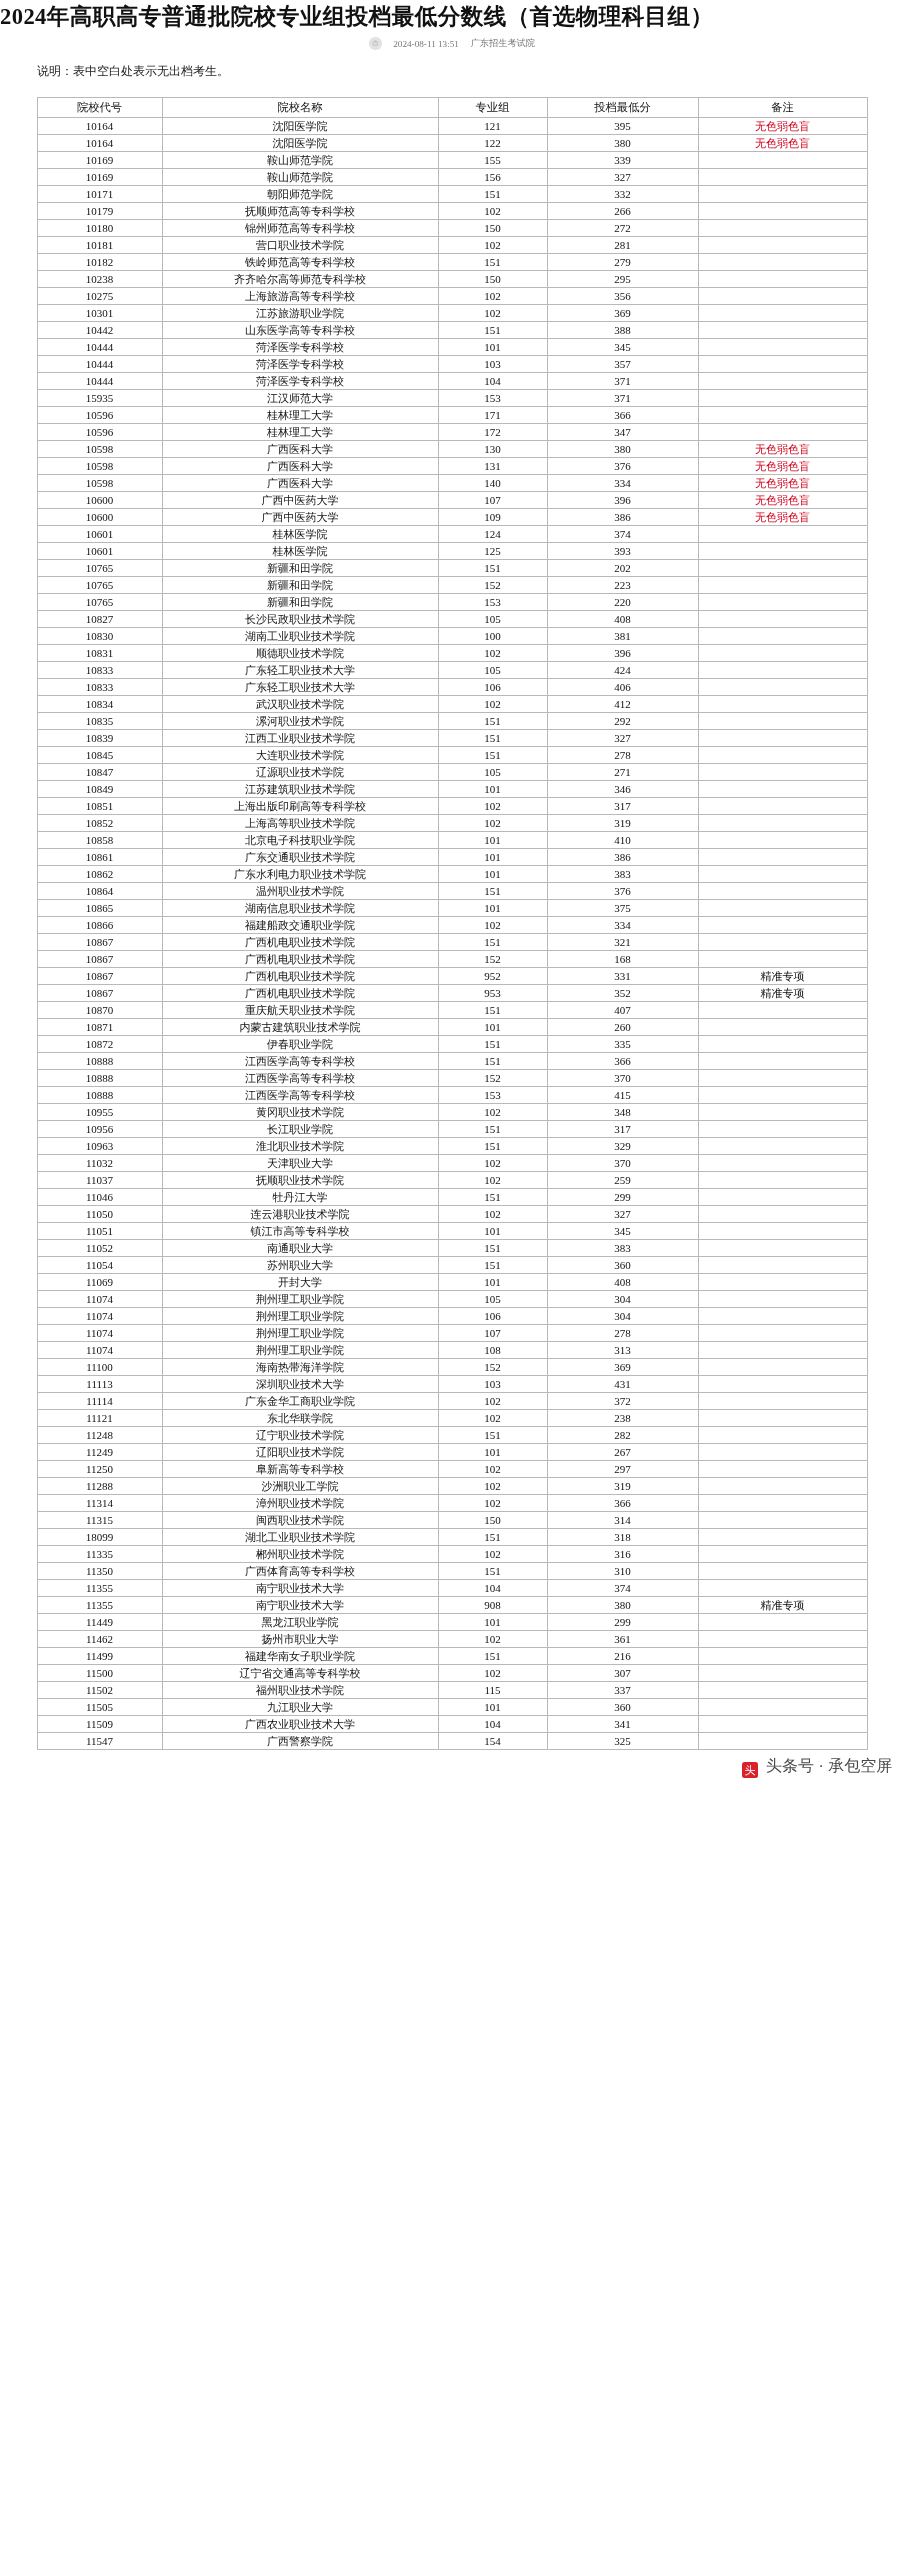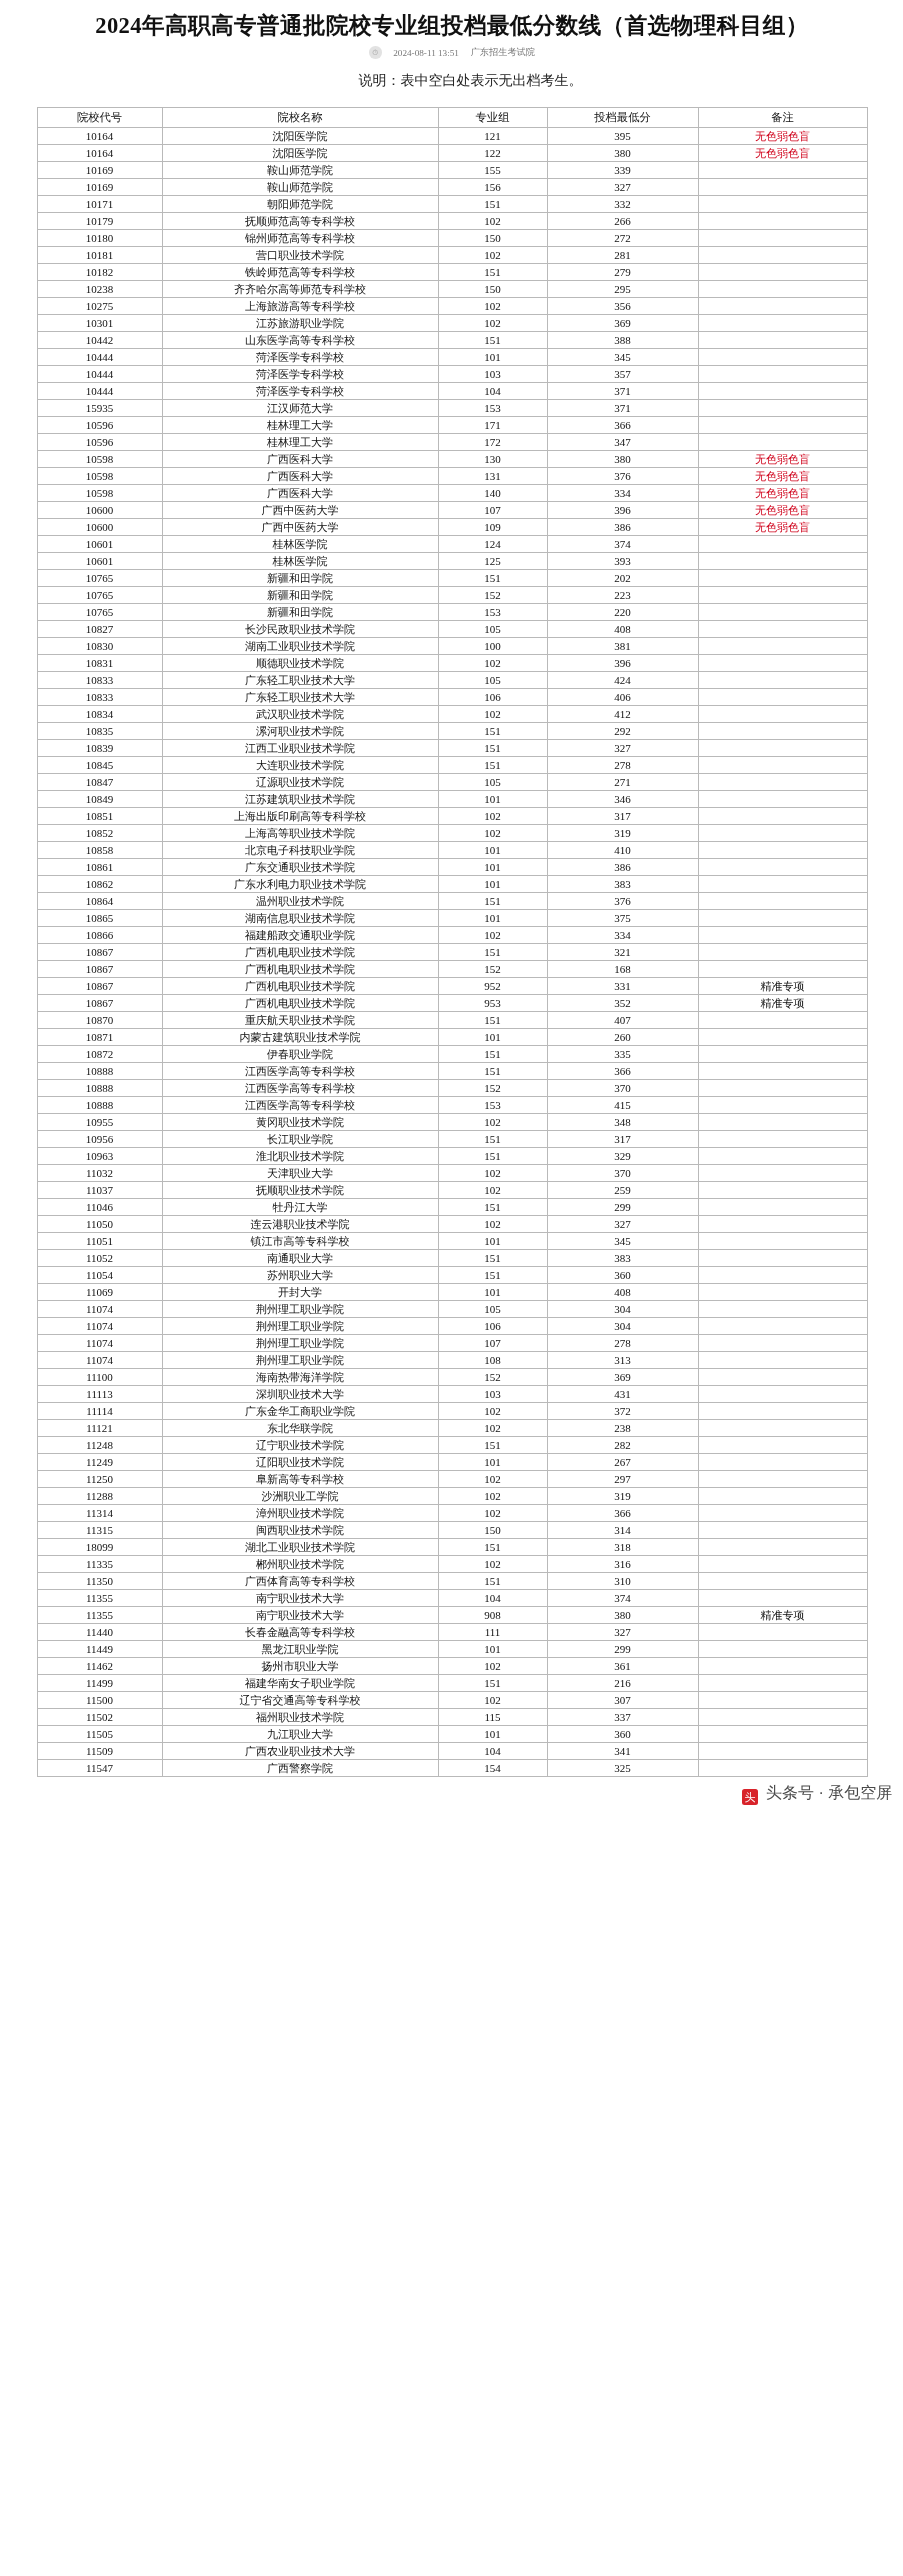--- a/index.html
+++ b/index.html
@@ -12,22 +12,22 @@
     font-family: "Liberation Serif", serif;
     color: #111111;
   }
   .page {
     width: 904px;
     position: relative;
     padding-bottom: 8.4px;
     box-sizing: border-box;
   }
   .title-bar {
-    padding: 10px 0 5px 0;
-    text-align: center;
+    padding: 1px 0 5px 0;
+    text-align: left;
   }
   .title {
     font-size: 22.6px;
     font-weight: bold;
     letter-spacing: 0.4px;
     color: #111;
     font-family: "Liberation Serif", serif;
   }
   .meta-row {
     display: flex;
@@ -44,24 +44,23 @@
     border-radius: 50%;
     background: #e2e2e2;
     display: inline-flex;
     align-items: center;
     justify-content: center;
     color: #9a9a9a;
     font-size: 7.5px;
     line-height: 1;
   }
   .note {
-    font-size: 14px;
+    font-size: 12px;
     color: #222;
     margin: 8.4px 0 5px 37px;
-    text-align: center;
   }
   table.data {
     border-collapse: collapse;
     margin: 17px auto;
     width: 830px;
     table-layout: fixed;
   }
   table.data th, table.data td {
     border: 0.8px solid #b9b9b9;
     font-size: 11px;
@@ -761,27 +760,20 @@
           <td></td>
         </tr>
         <tr>
           <td>11355</td>
           <td>南宁职业技术大学</td>
           <td>908</td>
           <td>380</td>
           <td class="remark-dark">精准专项</td>
         </tr>
         <tr>
-          <td>11440</td>
-          <td>长春金融高等专科学校</td>
-          <td>111</td>
-          <td>327</td>
-          <td></td>
-        </tr>
-        <tr>
           <td>11449</td>
           <td>黑龙江职业学院</td>
           <td>101</td>
           <td>299</td>
           <td></td>
         </tr>
         <tr>
           <td>11462</td>
           <td>扬州市职业大学</td>
           <td>102</td>

